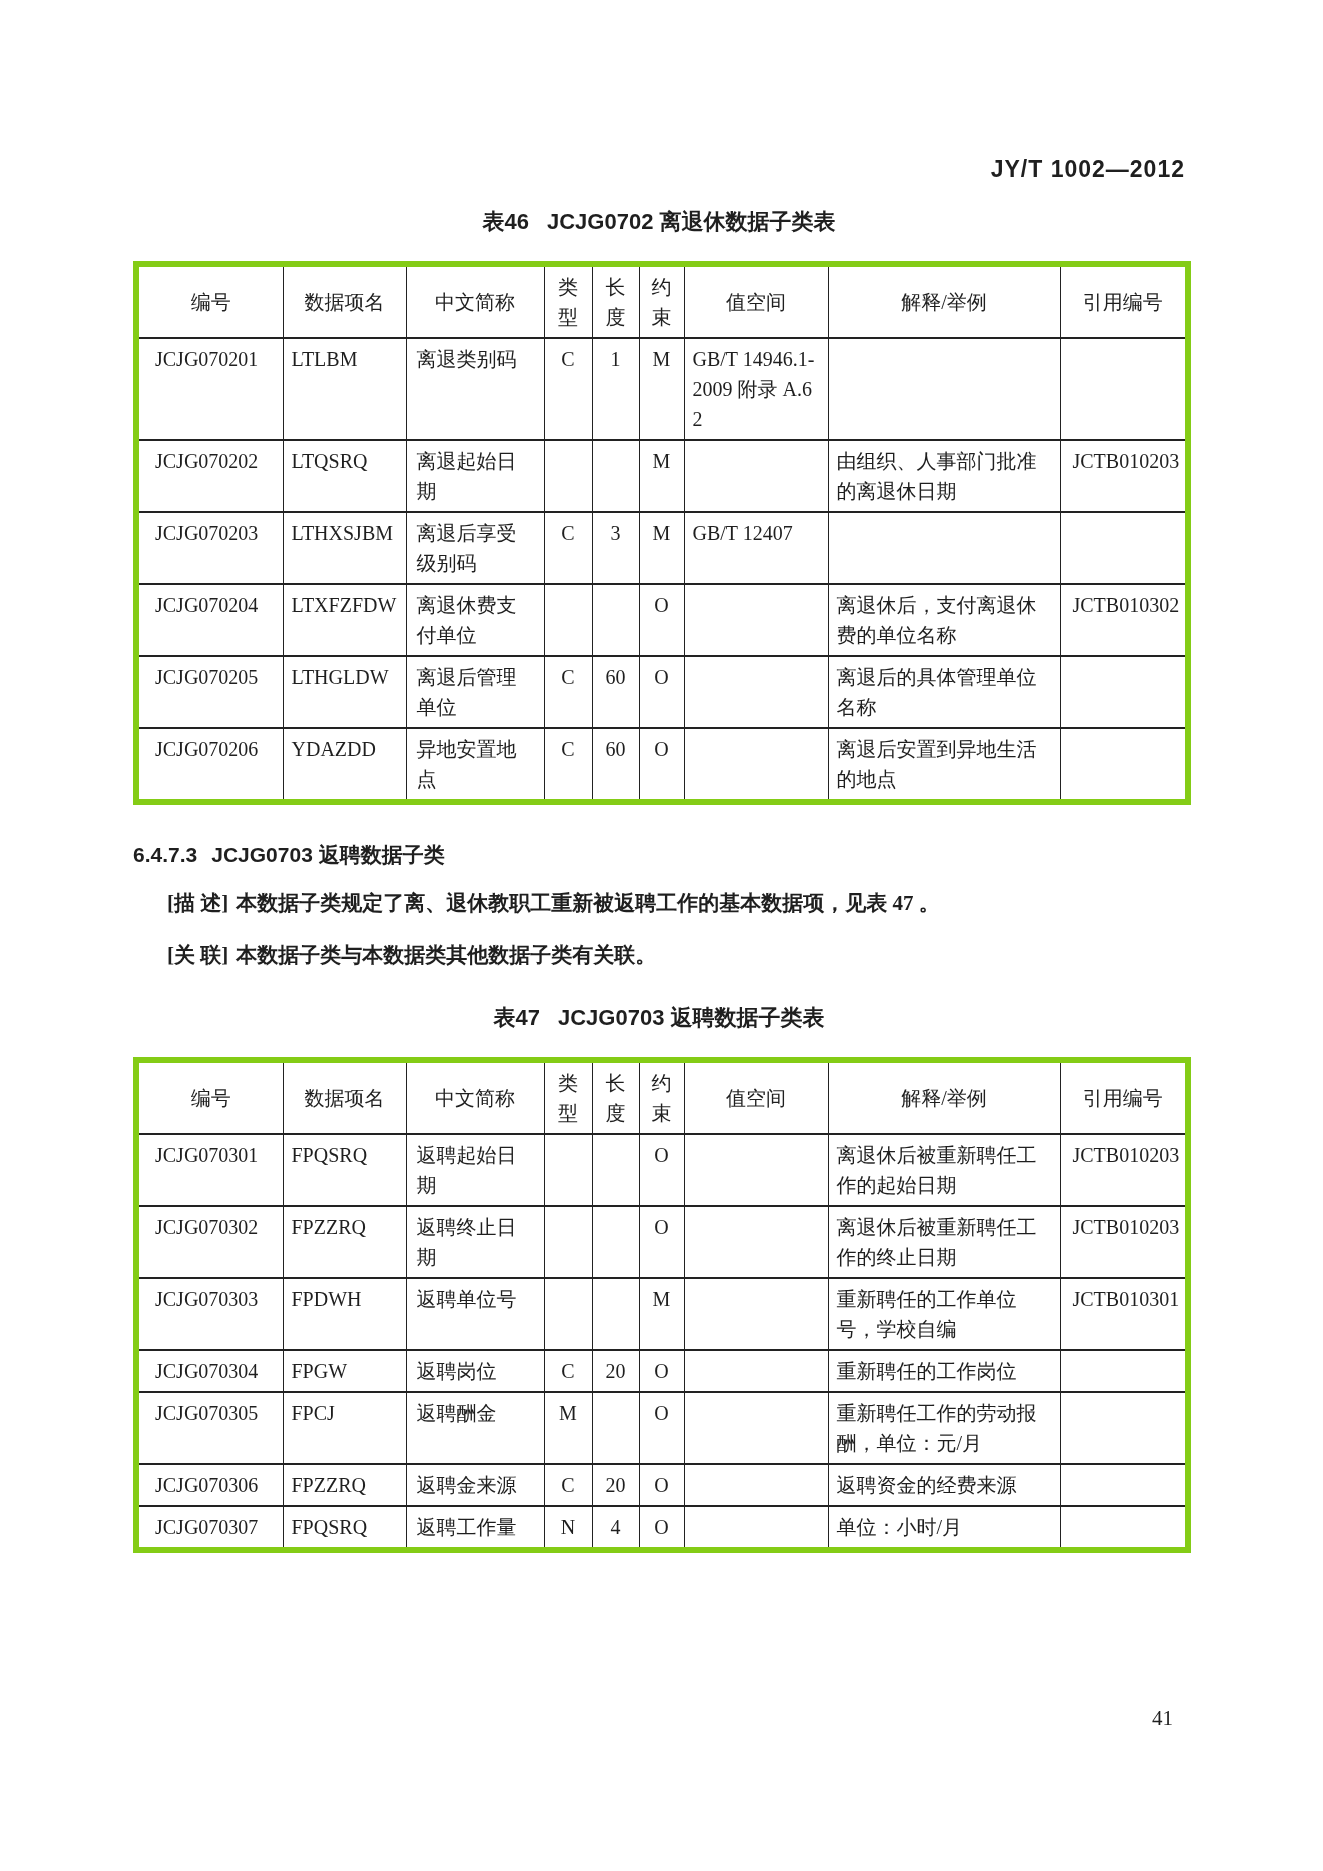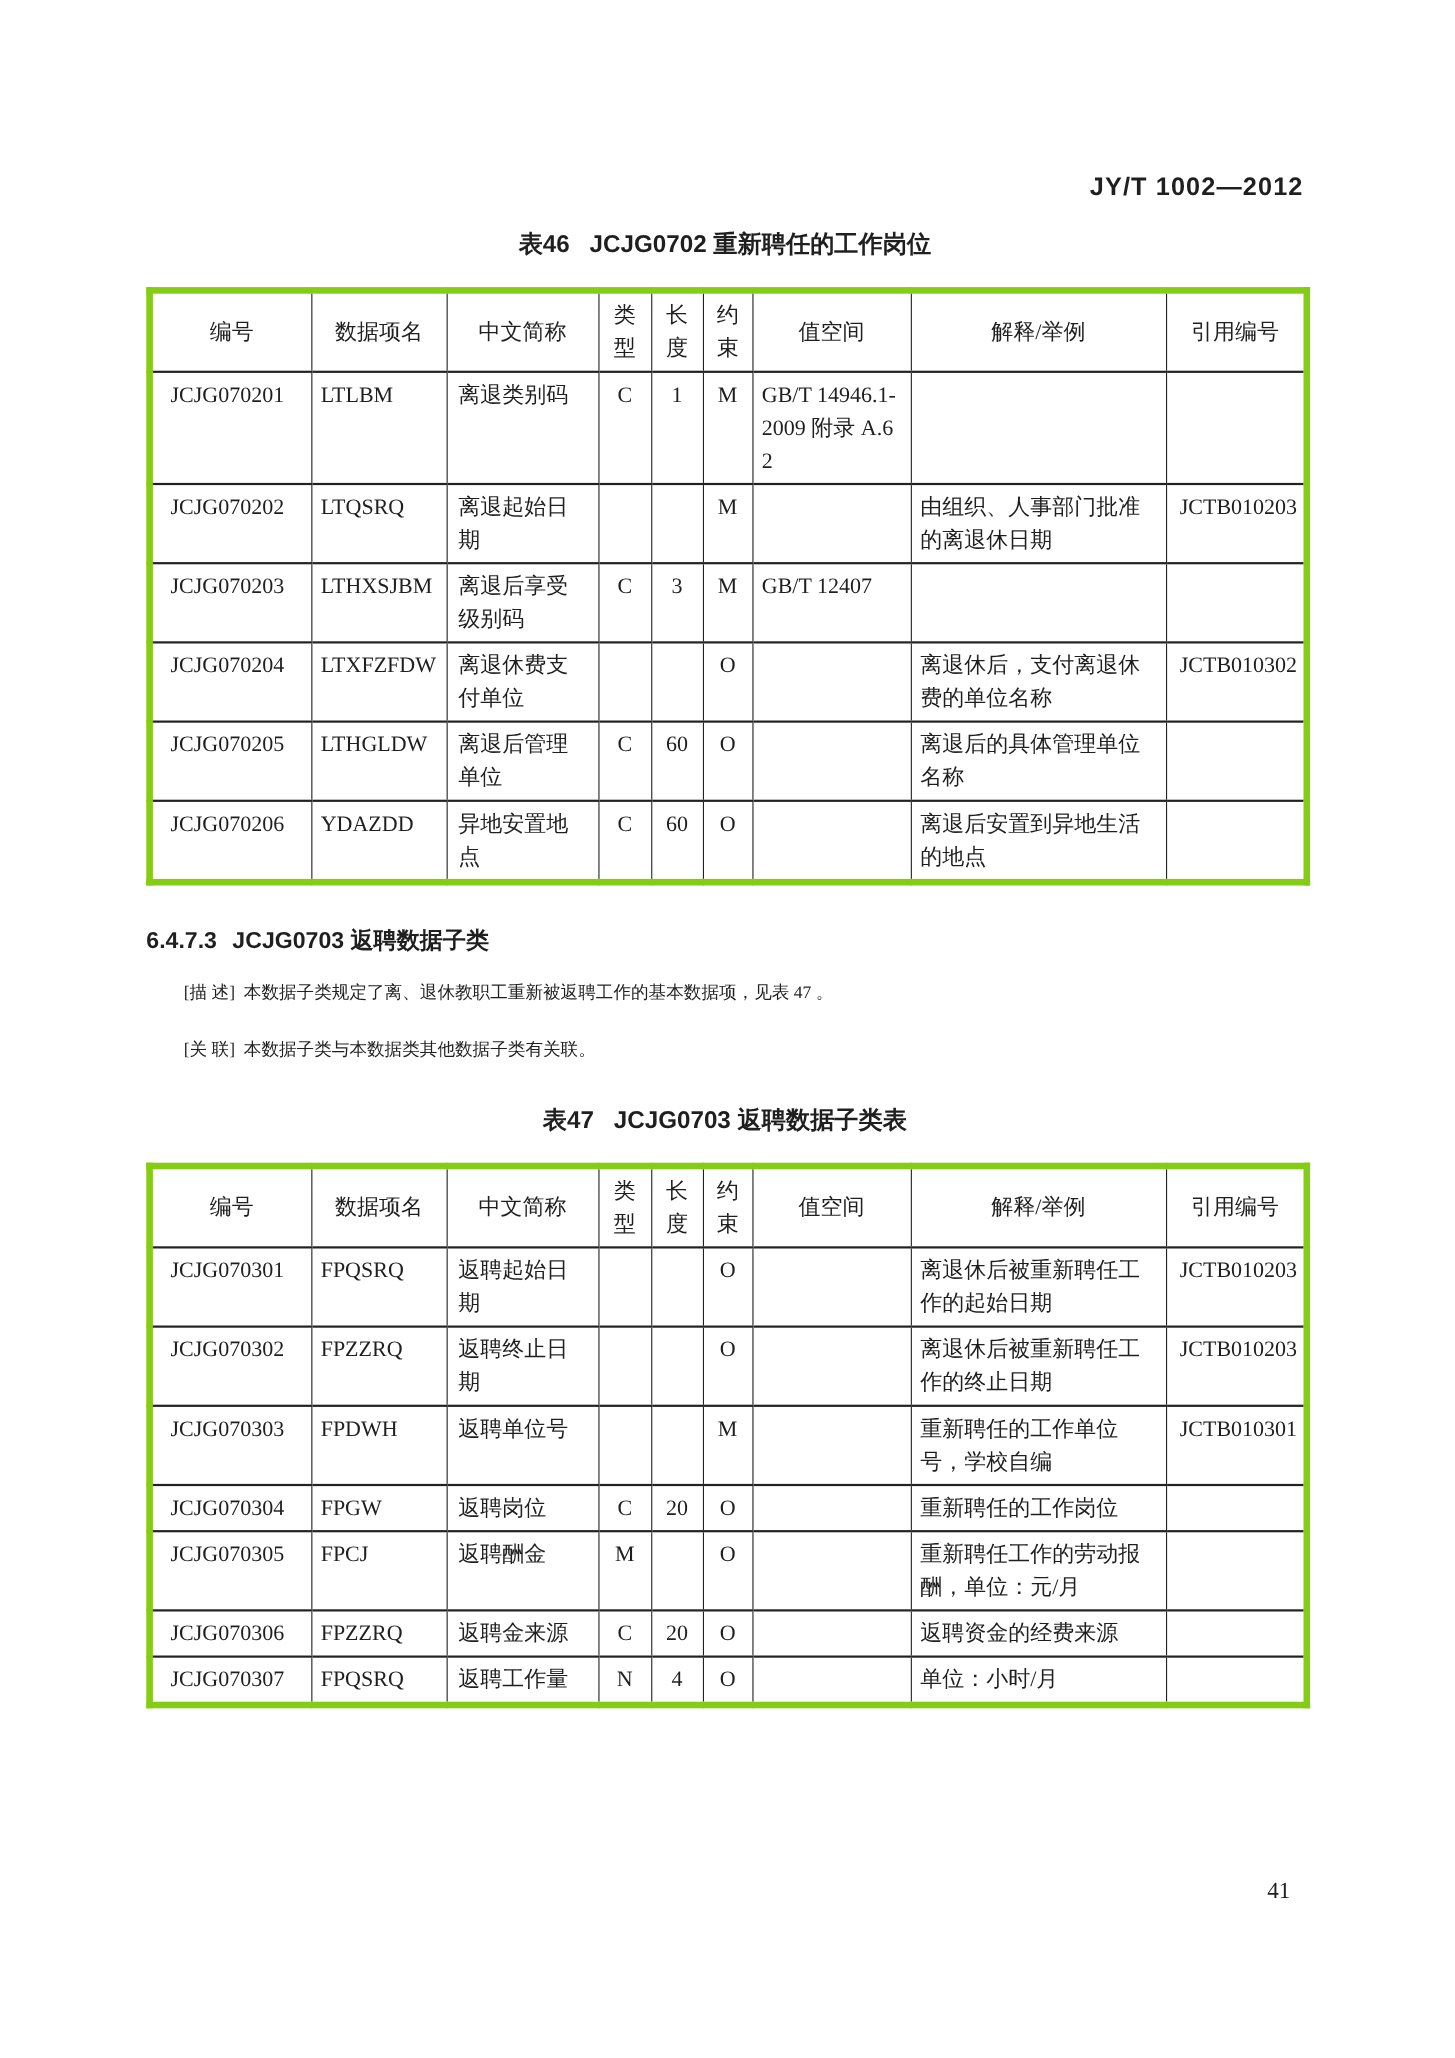--- a/index.html
+++ b/index.html
@@ -63,42 +63,43 @@
   .section-heading{
     margin:36px 0 0 0;
     font-family:"Liberation Sans","DejaVu Sans",sans-serif;
     font-weight:700;
     font-size:21px;
   }
   .section-num{margin-right:14px;}
   .para{
     margin:16px 0 0 0;
     padding-left:34px;
-    font-size:16px;
+    font-size:21px;
     line-height:36px;
+    font-weight:bold;
   }
   .para .bracket-label{margin-right:8px;}
   .page-number{
     position:absolute;
     top:1706px;
     right:150px;
     font-size:21px;
     font-family:"Liberation Serif","DejaVu Serif",serif;
   }
 </style>
 </head>
 <body>
 
 <div class="page">
   <div class="content">
 
     <div class="doc-code">JY/T 1002—2012</div>
 
     <div class="table-caption caption-46">
-      <span class="caption-prefix">表46</span><span>JCJG0702 重新聘任的工作岗位</span>
+      <span class="caption-prefix">表46</span><span>JCJG0702 离退休数据子类表</span>
     </div>
 
     <table class="data-table" data-table="table46">
       <colgroup>
         <col style="width:147px">
           <col style="width:123px">
           <col style="width:138px">
         <col style="width:48px">
           <col style="width:47px">
           <col style="width:45px">

